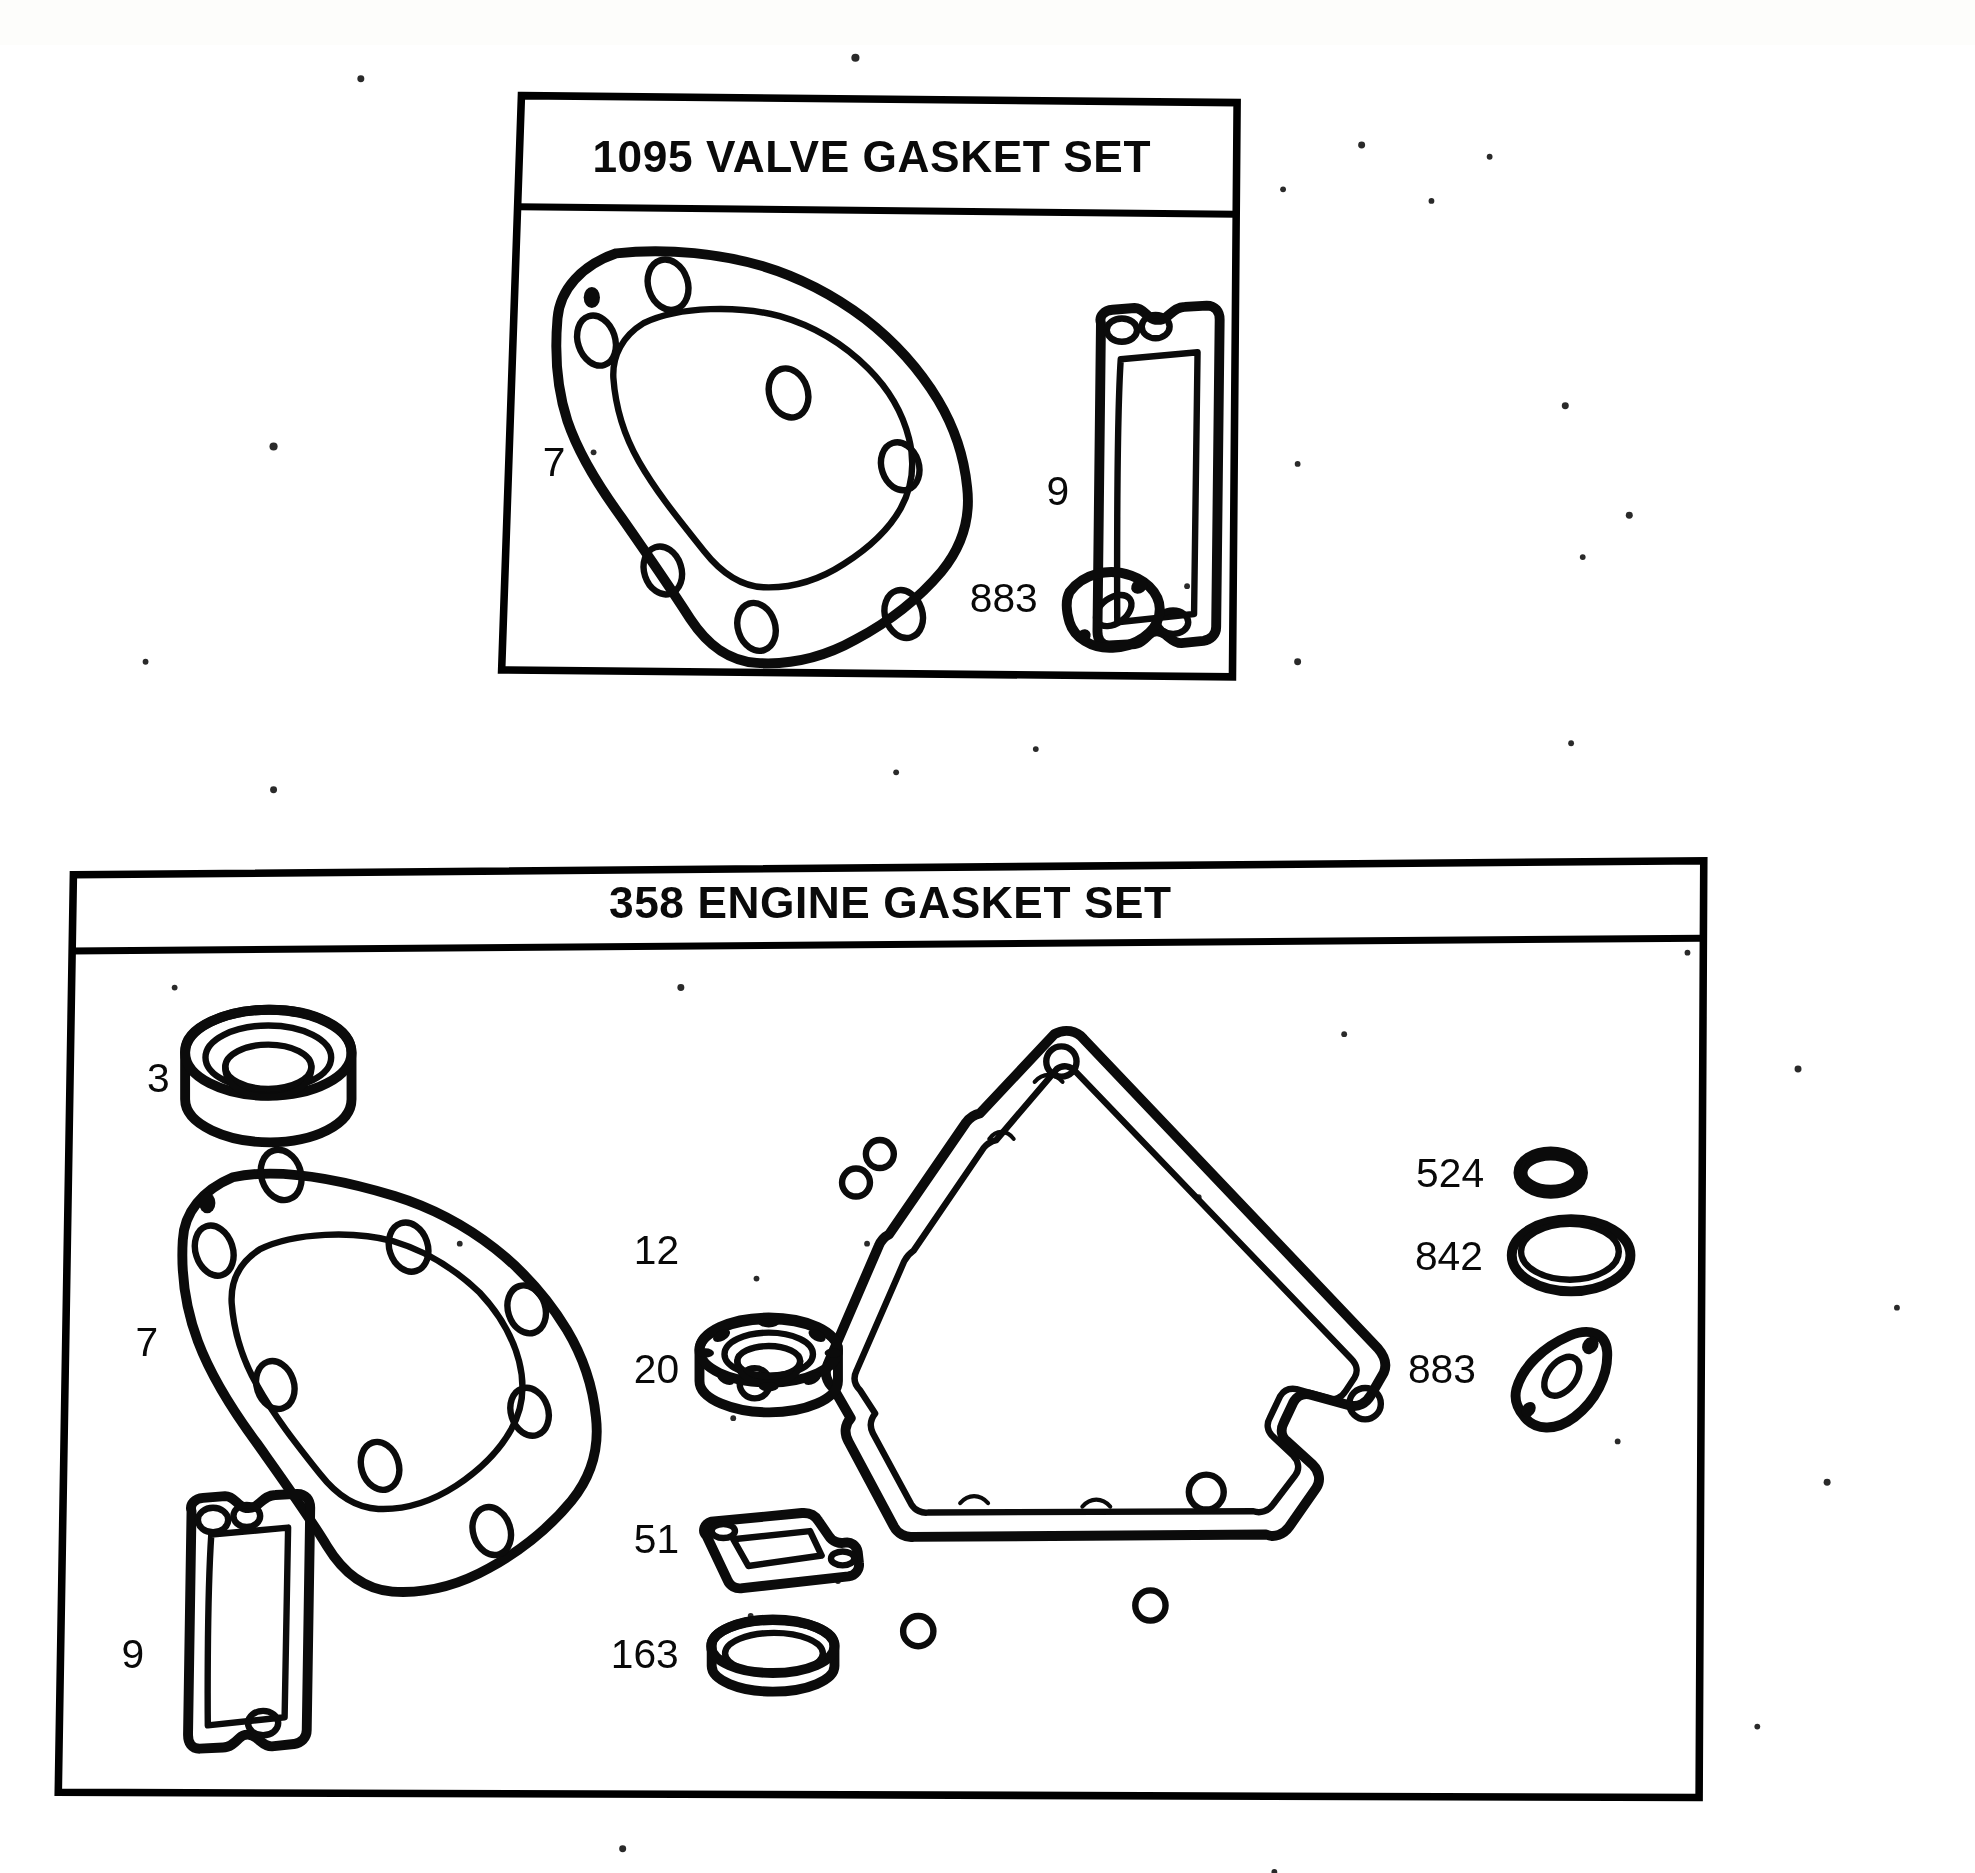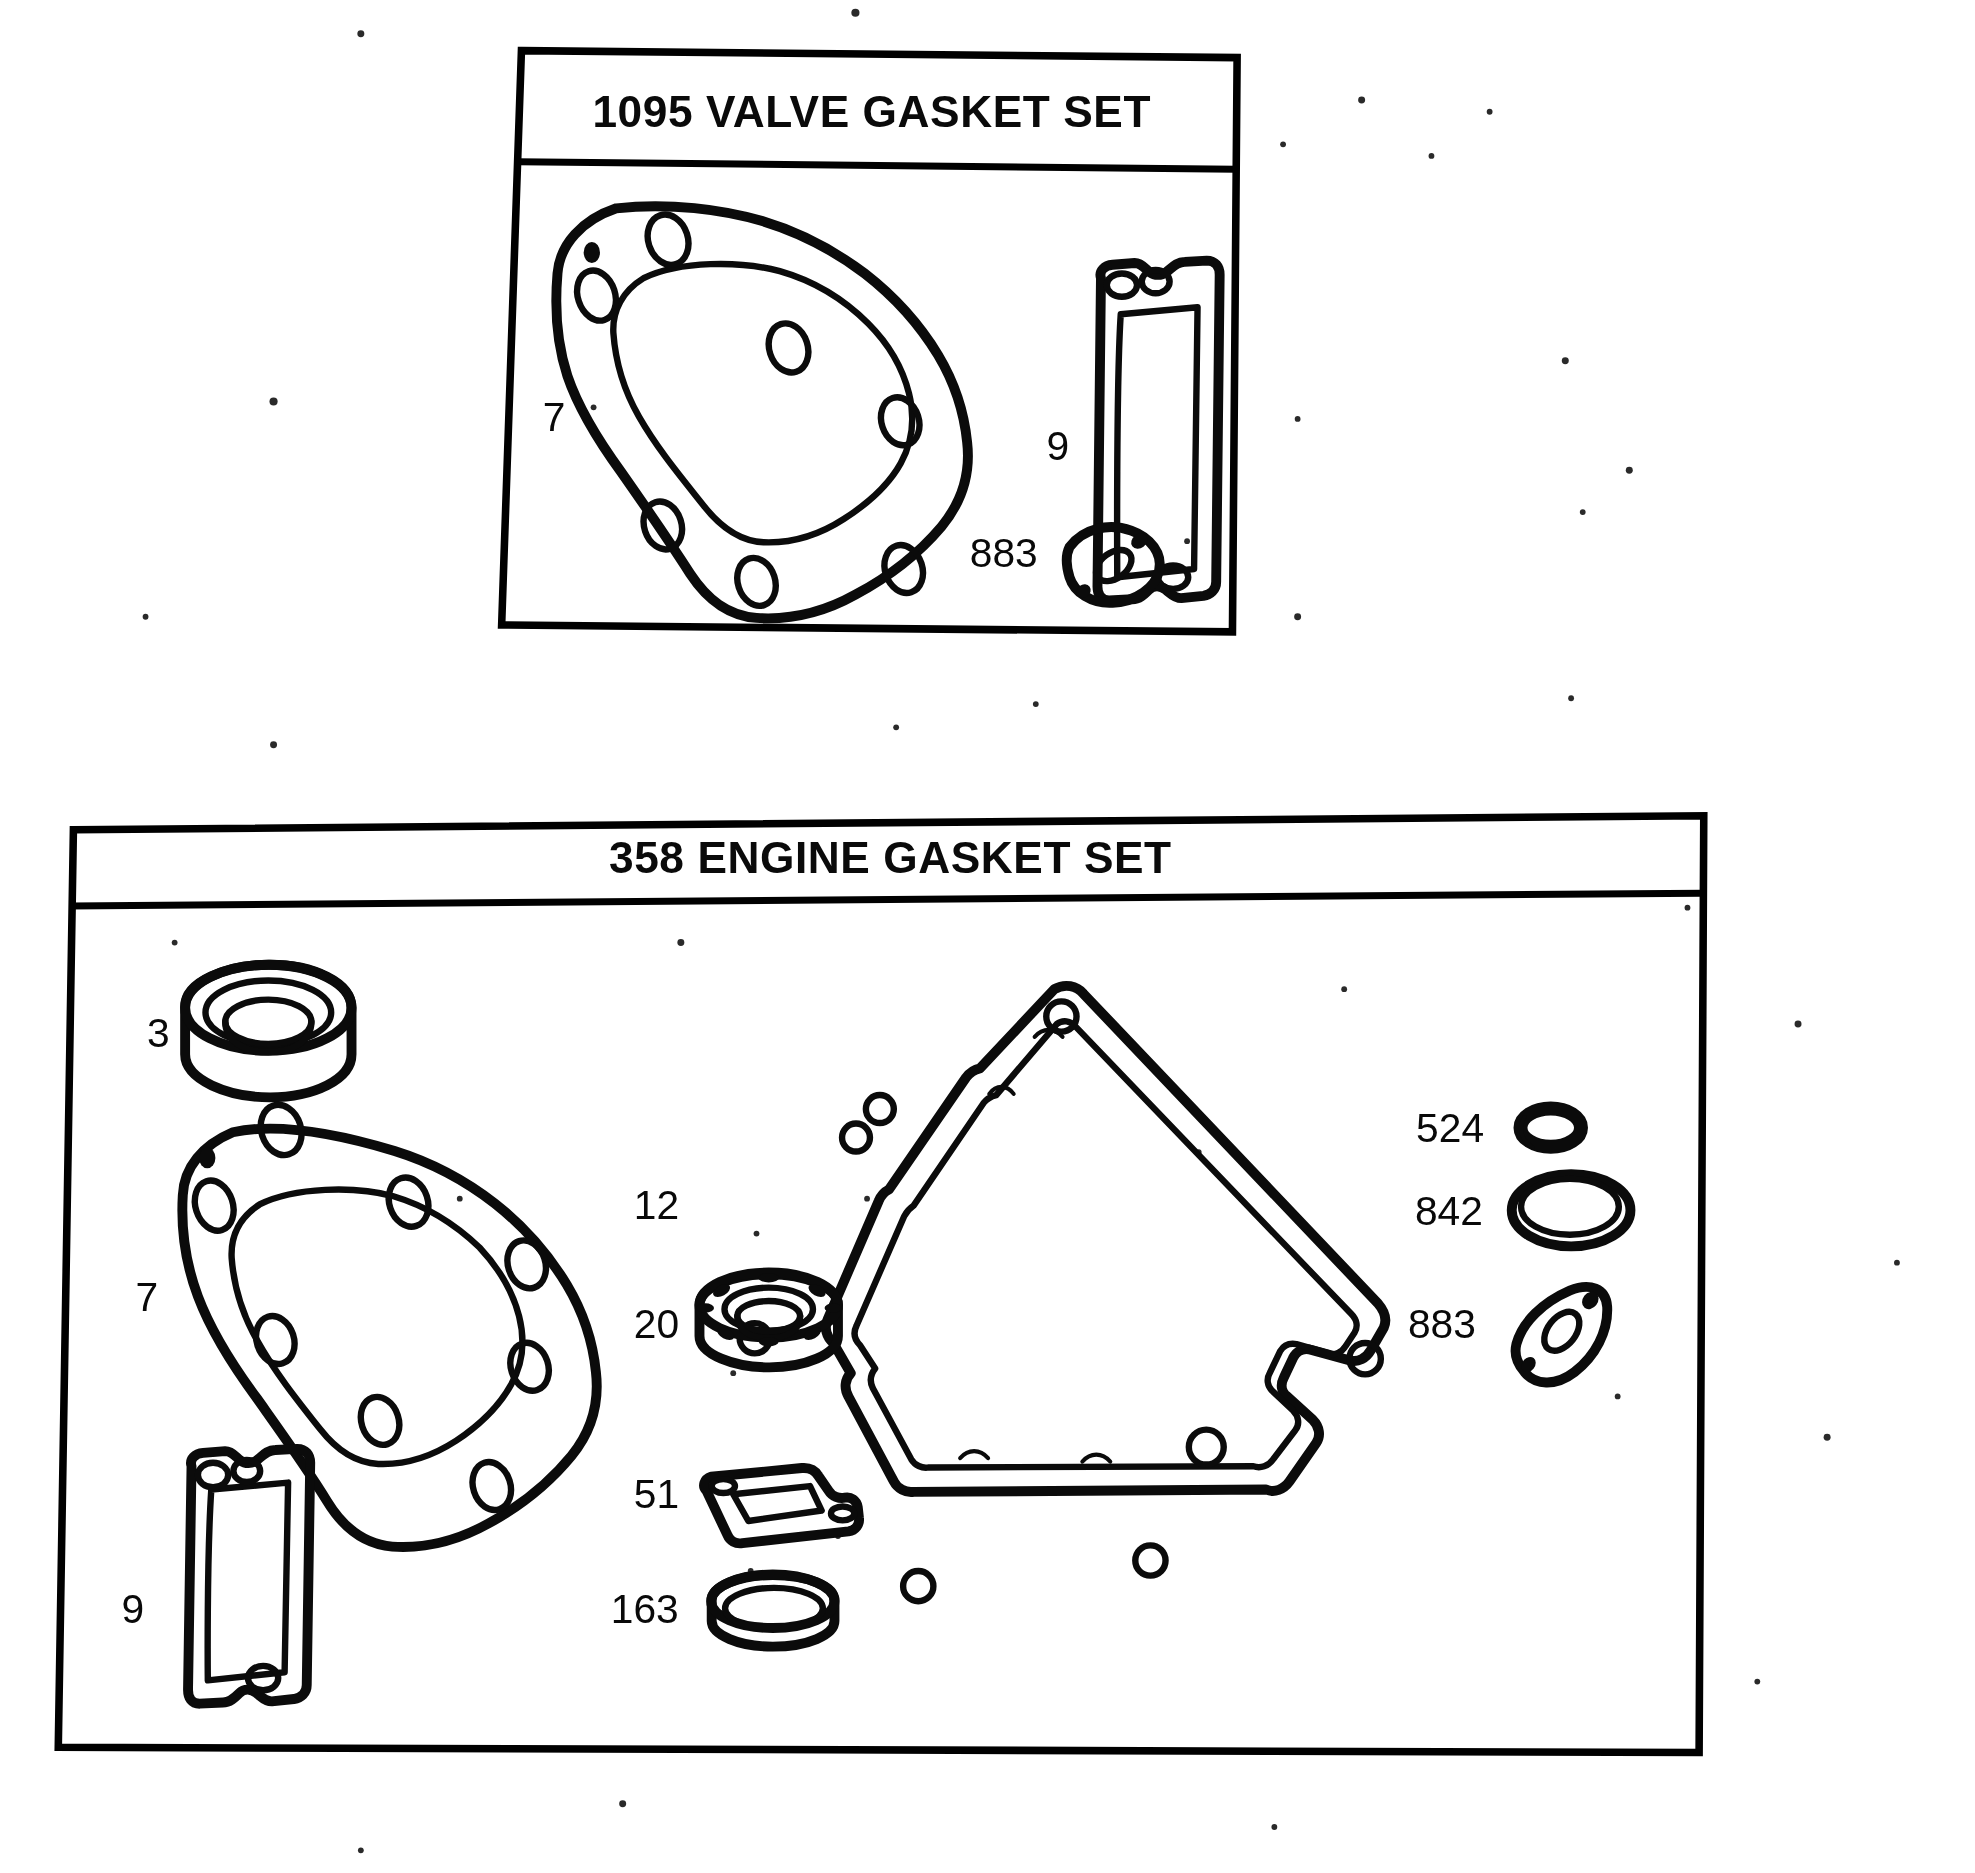--- a/index.html
+++ b/index.html
@@ -2,21 +2,21 @@
 <html style="font-size:9.3px"><head>
 <meta charset="utf-8">
 <title>Gasket Set Parts Diagram</title>
 <style>
   html,body{margin:0;padding:0;background:#ffffff;}
   body{
     width:1975px;height:1873px;position:relative;overflow:hidden;
     font-family:"Liberation Sans","DejaVu Sans",sans-serif;
     color:#000;background:#fdfdfb;
   }
-  .canvas{position:absolute;inset:0;}
+  .canvas{position:absolute;inset:0;margin-top:45px;}
   svg.sheet{position:absolute;left:0;top:0;width:1975px;height:1873px;}
 
   
   .frame{fill:none;stroke:#000;}
 
   
   .ttl{
     font-family:"Liberation Sans","DejaVu Sans",sans-serif;
     font-weight:700;letter-spacing:1px;
     font-size:76px;fill:#0a0a0a;

